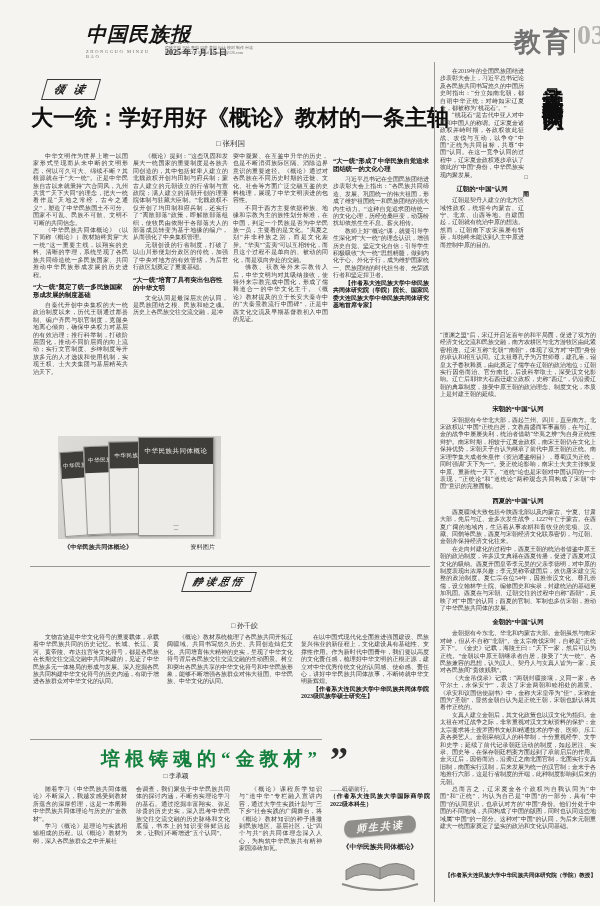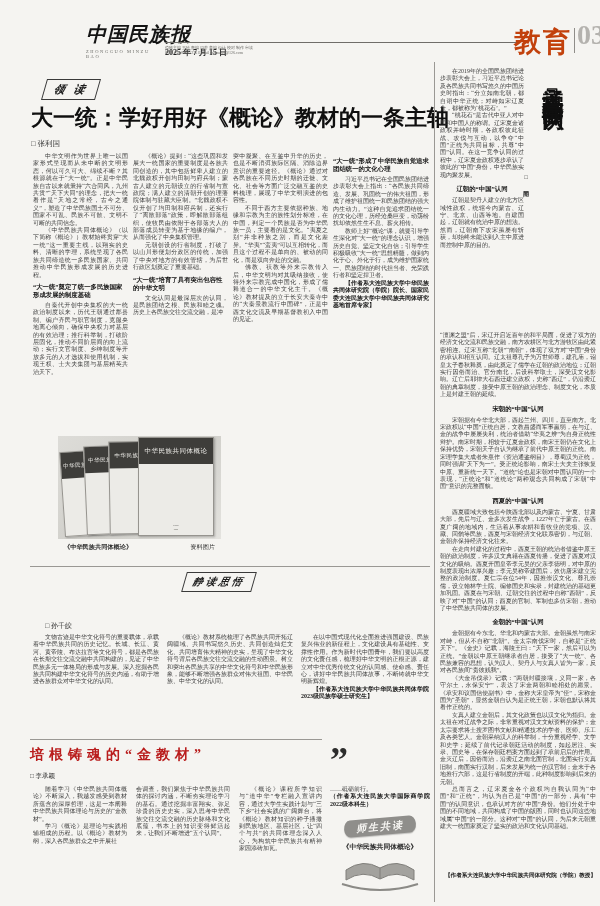--- a/index.html
+++ b/index.html
@@ -7,21 +7,21 @@
   #page{position:relative;width:600px;height:906px;margin:0 auto;background:#f5f4f1;
         color:#2e2e2e;font-family:"Liberation Serif","DejaVu Serif",serif;overflow:hidden}
   .abs{position:absolute}
   .sans{font-family:"Liberation Sans","DejaVu Sans",sans-serif}
   .body-text{font-size:6px;line-height:7.4px;text-align:justify;color:#3c3c3c;overflow:hidden}
   .body-text p{text-indent:2em;margin:0}
   .cont > p:first-child{text-indent:0}
   .col-subhead{font-weight:bold;color:#141414;font-size:6.4px;line-height:8px;margin:4px 0 3px 0;text-align:left}
   .col-subhead.center{text-align:center;margin:6px 0 4px 0}
   .attr{font-weight:bold;color:#141414}
-  .byline{text-align:left;font-size:7.5px;color:#333}
+  .byline{text-align:center;font-size:7.5px;color:#333}
   .slashtag{display:inline-block;border:1px solid #3a3a3a;transform:skewX(-16deg);
             padding:2px 9px;font-weight:bold;font-style:italic;background:transparent}
   .slashtag .in{display:inline-block;letter-spacing:3px;color:#1c1c1c}
   .rule{background:#9a9894}
   .vert{writing-mode:vertical-rl;text-orientation:upright}
   .book{position:absolute;border:1px solid #96948f;background:#ececе8;background:#ecebe7;box-shadow:1px 1px 2px rgba(0,0,0,.25)}
   .book .band{height:26px;background:#3e3d3a;color:#f1f0ec;display:flex;align-items:center;justify-content:center;
               font-size:5.5px;letter-spacing:.5px;overflow:hidden;white-space:nowrap}
   .book .foot{position:absolute;bottom:4px;left:0;right:0;text-align:center;font-size:3px;color:#8a8984}
 </style>
@@ -31,21 +31,21 @@
 <div id="page">
 
   <div class="abs" style="left:86px;top:21px;width:80px">
     <div style="font-size:20px;font-weight:900;font-style:italic;letter-spacing:1px;color:#141414;white-space:nowrap">中国民族报</div>
     <div style="font-size:4.5px;letter-spacing:1.6px;color:#6a6a66;margin-top:1px">ZHONGGUO MINZU BAO</div>
   </div>
   <div class="abs" style="left:165px;top:47px;font-size:8px;font-weight:bold;color:#1e1e1e;white-space:nowrap">2025 年 7 月 15 日</div>
   <div class="abs rule" style="left:165px;top:42px;width:352px;height:1px;background:#6f6d69"></div>
   <div class="abs" style="left:165px;top:45px;font-size:4px;color:#6b6b67;white-space:nowrap">值班主编 王珍  责编 周芳  美编 设计  校对 制作  审读</div>
   <div class="abs" style="left:165px;top:50px;font-size:4px;color:#6b6b67;white-space:nowrap">电话 010-82685276  E-mail mzbnews@126.com</div>
-  <div class="abs sans" style="left:514px;top:24px;font-size:27px;font-weight:900;letter-spacing:2px;color:#c2410c;white-space:nowrap">教育</div>
+  <div class="abs sans" style="left:514px;top:24px;font-size:27px;font-weight:900;letter-spacing:2px;color:#737373;white-space:nowrap">教育</div>
   <div class="abs rule" style="left:574px;top:28px;width:1px;height:25px;background:#8f8d89"></div>
   <div class="abs" style="left:577px;top:19px;font-size:28px;font-weight:bold;color:#b4b2ae">03</div>
 
   <div class="abs" style="left:44px;top:79px">
     <span class="slashtag" style="font-size:11px"><span class="in">领 读</span></span>
   </div>
   <div class="abs sans" style="left:31px;top:103px;width:399px;font-size:22px;font-weight:900;letter-spacing:0px;color:#0f0f0f;white-space:nowrap">大一统：学好用好《概论》教材的一条主轴</div>
   <div class="abs byline" style="left:31px;top:139px;width:399px">□ 张利国</div>
 
   <div class="abs body-text" style="left:33px;top:153px;width:95px;height:281px">
@@ -123,21 +123,21 @@
   <div class="abs body-text" style="left:301px;top:634px;width:128px;height:104px">
     <div>
         <p>在以中国式现代化全面推进强国建设、民族复兴伟业的新征程上，文化建设具有基础性、支撑性作用。作为新时代中国青年，我们要以高度的文化责任感，梳理好中华文明的正根正源，建立对中华优秀传统文化的认同感、使命感、责任心，讲好中华民族共同体故事，不断铸就中华文明新辉煌。</p>
       </div>
     <p class="attr">【作者系大连民族大学中华民族共同体学院2023级民族学硕士研究生】</p>
   </div>
   <div class="abs" style="left:330px;top:742px;font-size:36px;font-weight:900;color:#2c2c2c;line-height:36px">”</div>
 
   <div class="abs rule" style="left:30px;top:739px;width:292px;height:1px"></div>
 
-  <div class="abs" style="left:30px;top:746px;width:292px;text-align:left;font-size:14px;font-weight:bold;letter-spacing:5px;color:#b91c1c;white-space:nowrap">培根铸魂的“金教材”</div>
+  <div class="abs" style="left:30px;top:746px;width:292px;text-align:right;font-size:19px;font-weight:bold;letter-spacing:5px;color:#15803d;white-space:nowrap">培根铸魂的“金教材”</div>
   <div class="abs byline" style="left:30px;top:772px;width:292px;font-size:6.5px">□ 李承颖</div>
   <div class="abs body-text" style="left:33px;top:786px;width:94px;height:118px">
     <div>
         <p>随着学习《中华民族共同体概论》不断深入，我越发感受到教材所蕴含的深厚哲理，这是一本阐释中华民族共同体理论与历史的“金教材”。</p>
         <p>学习《概论》是理论与实践相辅相成的历程。以《概论》教材为纲，深入各民族群众之中开展社</p>
       </div>
   </div>
   <div class="abs body-text cont" style="left:136px;top:786px;width:94px;height:118px">
     <div class="cont">
         <p>会调查，我们聚焦于中华民族共同体的探讨内涵，不断夯实理论学习的基石。通过挖掘丰富翔实、弥足珍贵的历史史实，深入思考中华民族交往交流交融的历史脉络和文化底蕴，书本上的知识变得鲜活起来，让我们不断增进“五个认同”。</p>

